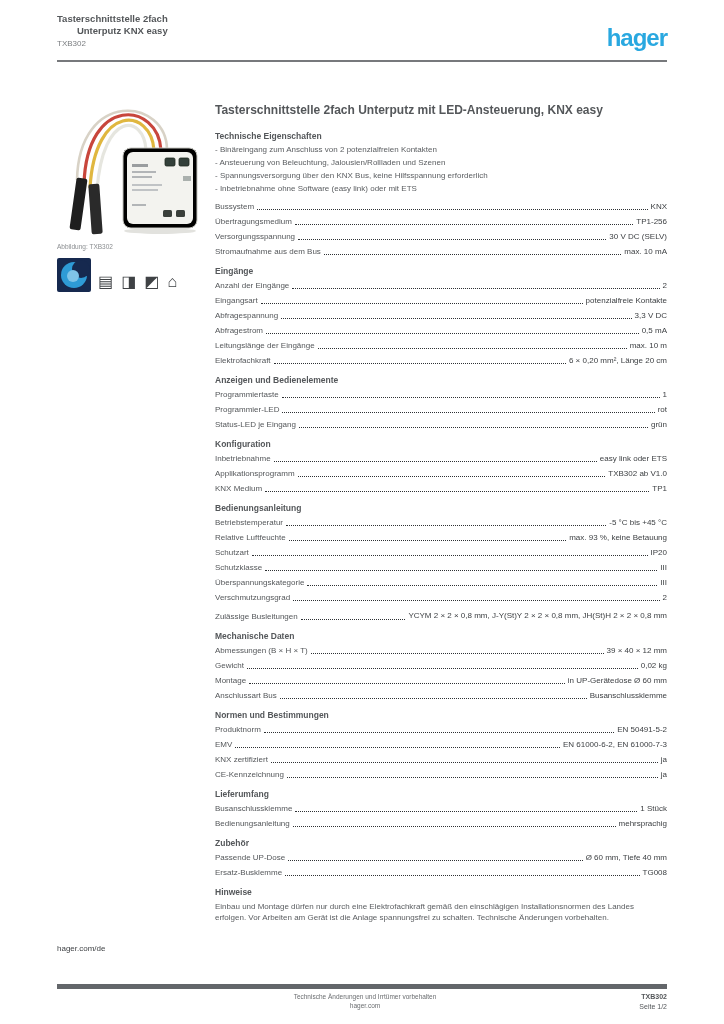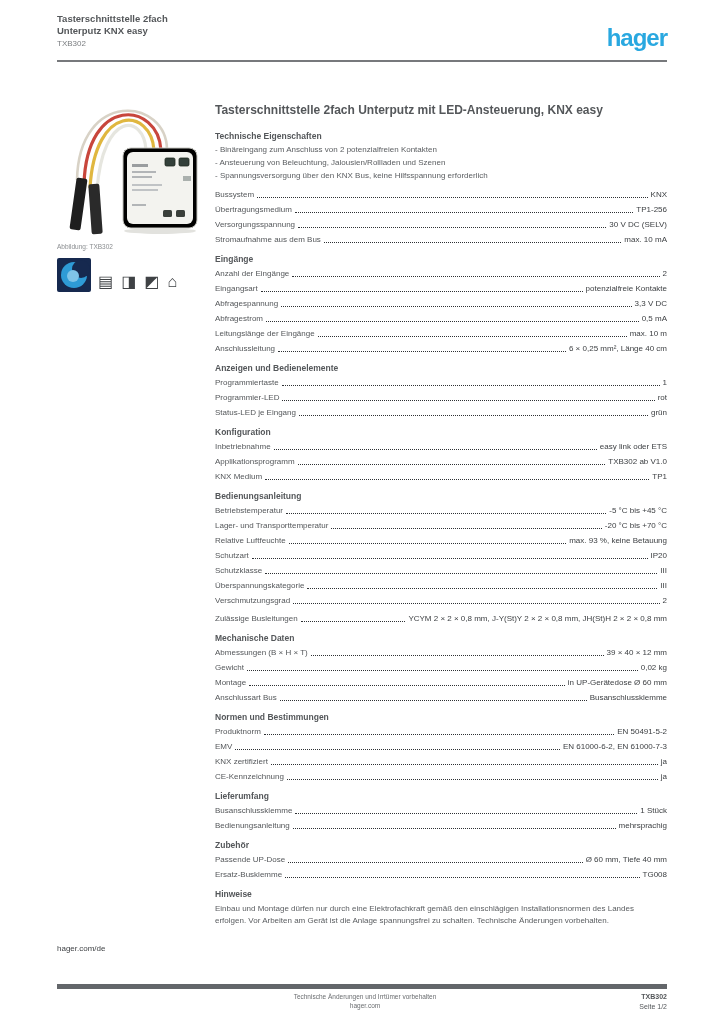--- a/index.html
+++ b/index.html
@@ -3,21 +3,21 @@
 <meta charset="utf-8">
 <style>
   html,body{margin:0;padding:0;background:#e8e8e8;}
   .page{
     position:relative;width:724px;height:1024px;background:#ffffff;
     font-family:"Liberation Sans", sans-serif;color:#54575a;overflow:hidden;
     margin:0 auto;
   }
   
   .hdr-left{position:absolute;left:57px;top:13px;line-height:1.25;}
-  .hdr-line1{font-size:9.5px;font-weight:bold;color:#54575a;}
+  .hdr-line1{font-size:9.5px;font-weight:bold;color:#54575a;text-align:right;}
   .hdr-ref{font-size:8px;color:#7b7e81;margin-top:2px;}
   .logo{
     position:absolute;right:57px;top:24px;font-size:24px;font-weight:bold;
     letter-spacing:-1px;color:#29a8e0;
   }
   .hdr-rule{position:absolute;left:57px;right:57px;top:60px;height:2px;background:#77797c;}
   
   .photo-wrap{position:absolute;left:57px;top:92px;width:150px;height:148px;background:#fff;}
   .caption{position:absolute;left:57px;top:243px;font-size:6.5px;color:#8a8d90;}
   .logos{position:absolute;left:57px;top:256px;width:150px;height:36px;display:flex;align-items:flex-end;gap:7px;}
@@ -130,20 +130,21 @@
   </div>
 
   <div class="main-col">
     <h1 class="page-title">Tasterschnittstelle 2fach Unterputz mit LED-Ansteuerung, KNX easy</h1>
     <div id="spec-sections">
         <div class="section">
           <div class="section-title">Technische Eigenschaften</div>
           <div class="bullet">- Binäreingang zum Anschluss von 2 potenzialfreien Kontakten</div>
           <div class="bullet">- Ansteuerung von Beleuchtung, Jalousien/Rollladen und Szenen</div>
           <div class="bullet">- Spannungsversorgung über den KNX Bus, keine Hilfsspannung erforderlich</div>
+          <div class="bullet">- Inbetriebnahme ohne Software (easy link) oder mit ETS</div>
         </div>
         <div class="section">
           <div class="spec-row">
             <span class="lab">Bussystem</span>
             <span class="leader"></span>
             <span class="val">KNX</span>
           </div>
           <div class="spec-row">
             <span class="lab">Übertragungsmedium</span>
             <span class="leader"></span>
@@ -181,23 +182,23 @@
             <span class="lab">Abfragestrom</span>
             <span class="leader"></span>
             <span class="val">0,5 mA</span>
           </div>
           <div class="spec-row">
             <span class="lab">Leitungslänge der Eingänge</span>
             <span class="leader"></span>
             <span class="val">max. 10 m</span>
           </div>
           <div class="spec-row">
-            <span class="lab">Anschlussleitung</span>
-            <span class="leader"></span>
-            <span class="val">6 × 0,25 mm², Länge 40 cm</span>
+            <span class="lab">Elektrofachkraft</span>
+            <span class="leader"></span>
+            <span class="val">6 × 0,20 mm², Länge 20 cm</span>
           </div>
         </div>
         <div class="section">
           <div class="section-title">Anzeigen und Bedienelemente</div>
           <div class="spec-row">
             <span class="lab">Programmiertaste</span>
             <span class="leader"></span>
             <span class="val">1</span>
           </div>
           <div class="spec-row">
@@ -228,25 +229,20 @@
             <span class="leader"></span>
             <span class="val">TP1</span>
           </div>
         </div>
         <div class="section">
           <div class="section-title">Bedienungsanleitung</div>
           <div class="spec-row">
             <span class="lab">Betriebstemperatur</span>
             <span class="leader"></span>
             <span class="val">-5 °C bis +45 °C</span>
-          </div>
-          <div class="spec-row">
-            <span class="lab">Lager- und Transporttemperatur</span>
-            <span class="leader"></span>
-            <span class="val">-20 °C bis +70 °C</span>
           </div>
           <div class="spec-row">
             <span class="lab">Relative Luftfeuchte</span>
             <span class="leader"></span>
             <span class="val">max. 93 %, keine Betauung</span>
           </div>
           <div class="spec-row">
             <span class="lab">Schutzart</span>
             <span class="leader"></span>
             <span class="val">IP20</span>

